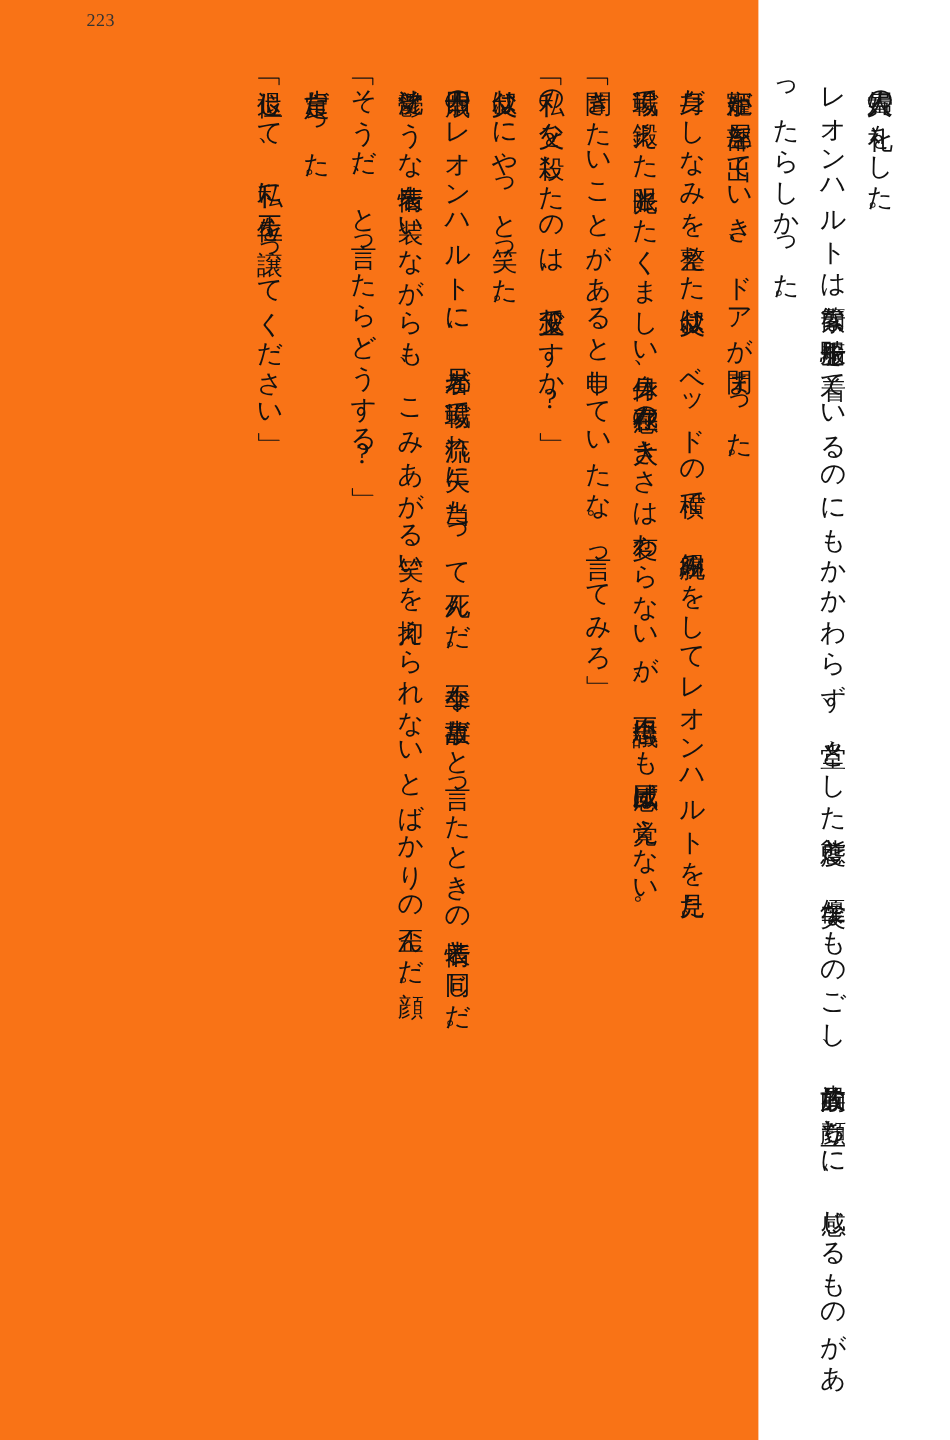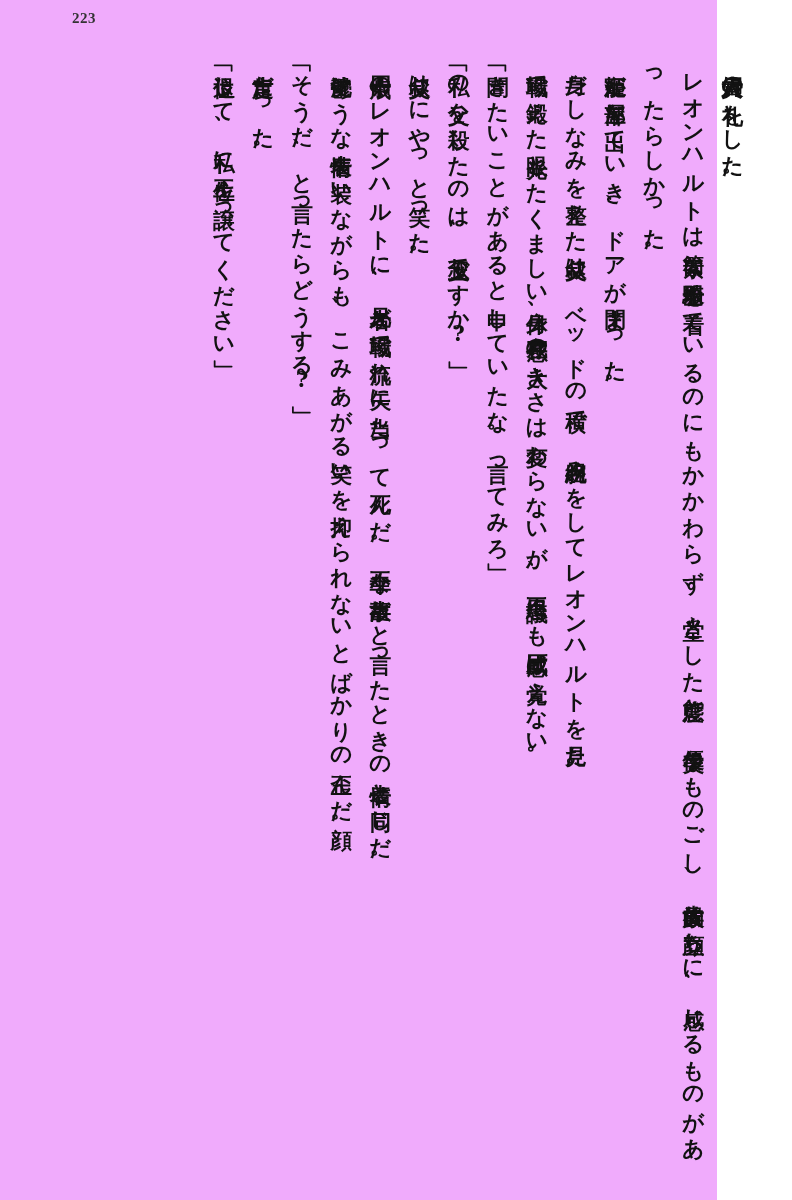--- a/index.html
+++ b/index.html
@@ -12,24 +12,23 @@
     height: 1200px;
     font-family: "Liberation Serif", "DejaVu Serif", serif;
     color: #111111;
     position: relative;
     overflow: hidden;
   }
   .page {
     position: absolute;
     top: 0;
     left: 0;
-    width: 717px;
+    width: 632px;
     height: 1200px;
-    background: #f0abfc;
-    font-weight: bold;
+    background: #f97316;
   }
   .page-number {
     position: absolute;
     top: 10px;
     left: 72px;
     font-size: 15px;
     font-family: "Liberation Serif", "DejaVu Serif", serif;
     color: #333333;
     letter-spacing: 0.5px;
   }

